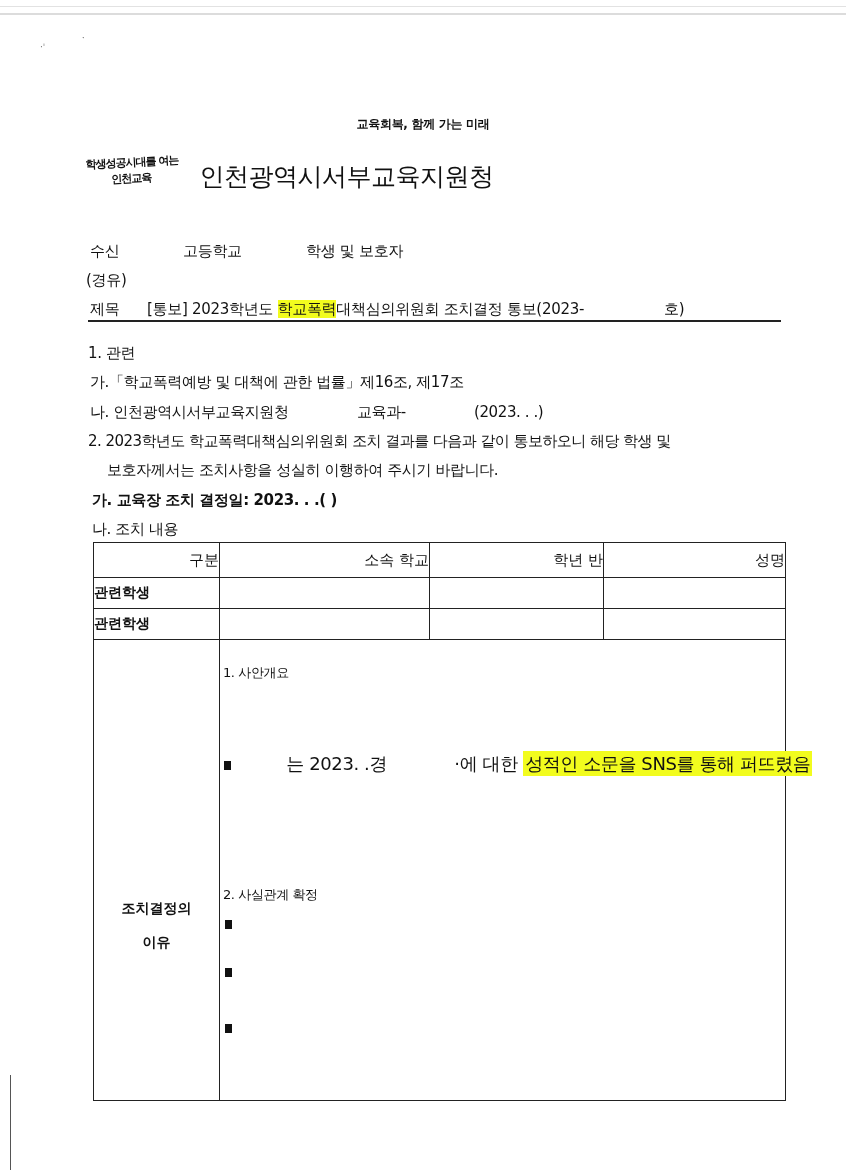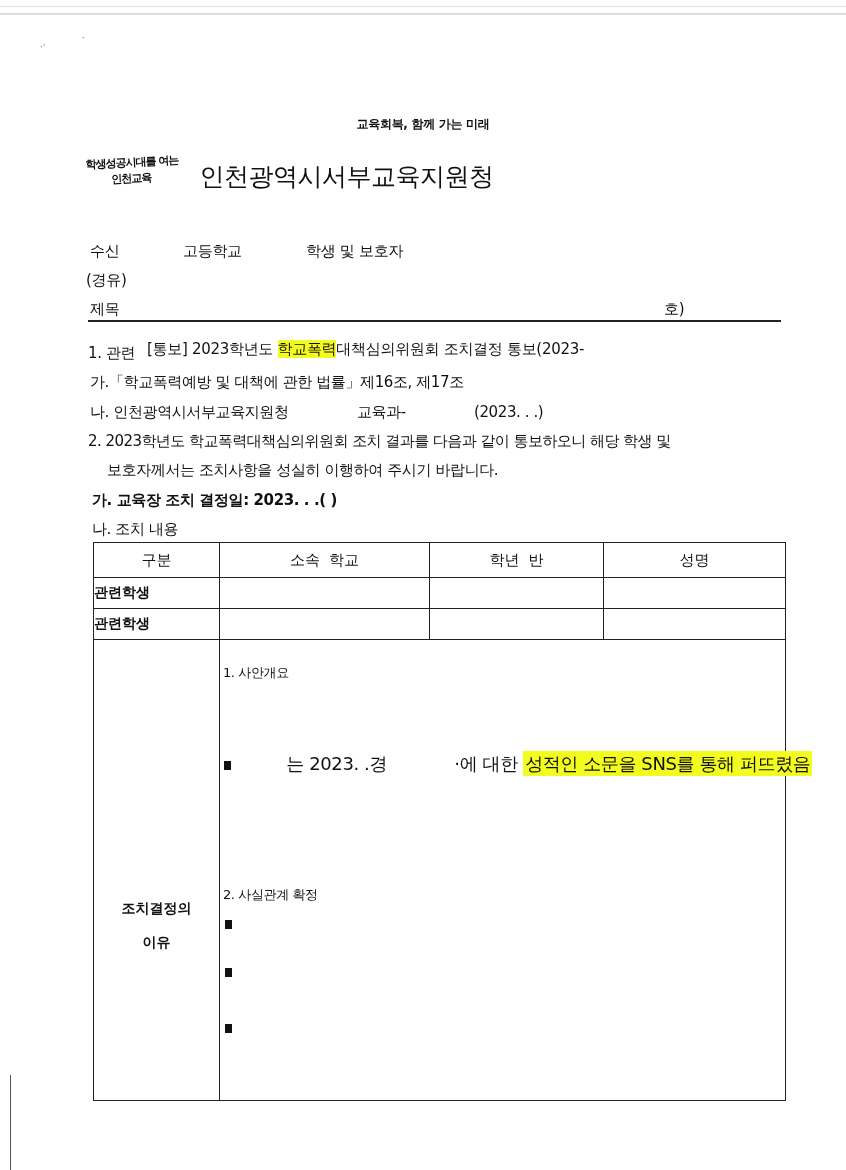--- a/index.html
+++ b/index.html
@@ -20,21 +20,21 @@
 
   .meta { font-size:15px; letter-spacing:-0.3px; }
   .hl { background:#f2fc1e; }
   .subject-line { position:absolute; left:88px; top:320px; width:693px; height:2px; background:#222; }
 
   .body-text { font-size:15px; letter-spacing:-0.4px; }
   .bold { font-weight:bold; }
 
   table.doc { position:absolute; left:93px; top:542px; width:692px; border-collapse:collapse; table-layout:fixed; font-size:14px; }
   table.doc td { border:1.5px solid #222; padding:0; vertical-align:middle; }
-  table.doc tr.hdr td { height:34px; text-align:center; font-size:15px;font-family:Liberation Mono, monospace; }
+  table.doc tr.hdr td { height:34px; text-align:right; font-size:15px; }
   table.doc tr.row td { height:30px; }
   table.doc td.label { text-align:left; font-weight:bold; font-size:14px; }
   td.reason-label { text-align:center; font-weight:bold; font-size:14px; line-height:34px; padding-top:110px !important; vertical-align:middle; }
   td.reason-body { vertical-align:top; position:relative; height:460px; }
   .rb { position:absolute; font-size:13px; letter-spacing:-0.4px; white-space:nowrap; }
   .sq { display:inline-block; width:7px; height:9px; background:#111; vertical-align:middle; }
 </style>
 </head>
 <body>
 
@@ -51,21 +51,21 @@
 </div>
 
 <div class="abs org">인천광역시서부교육지원청</div>
 
 <div class="abs meta" style="left:90px;top:242px;text-align:right;">수신</div>
 <div class="abs meta" style="left:183px;top:242px;">고등학교</div>
 <div class="abs meta" style="left:306px;top:242px;">학생 및 보호자</div>
 <div class="abs meta" style="left:72px;top:271px;margin-left:14px;">(경유)</div>
 
 <div class="abs meta" style="left:90px;top:300px;">제목</div>
-<div class="abs meta" style="left:147px;top:300px;margin-top:40px;">
+<div class="abs meta" style="left:147px;top:300px;">
   <span>[통보] 2023학년도 </span><span class="hl">학교폭력</span><span>대책심의위원회 조치결정 통보(2023-</span>
 </div>
 <div class="abs meta" style="left:664px;top:300px;">호)</div>
 <div class="subject-line"></div>
 
 <div class="abs body-text" style="left:88px;top:344px;">1. 관련</div>
 <div class="abs body-text" style="left:90px;top:373px;">가.「학교폭력예방 및 대책에 관한 법률」제16조, 제17조</div>
 <div class="abs body-text" style="left:90px;top:403px;">나. 인천광역시서부교육지원청</div>
 <div class="abs body-text" style="left:357px;top:403px;">교육과-</div>
 <div class="abs body-text" style="left:474px;top:403px;">(2023.  .  .)</div>

